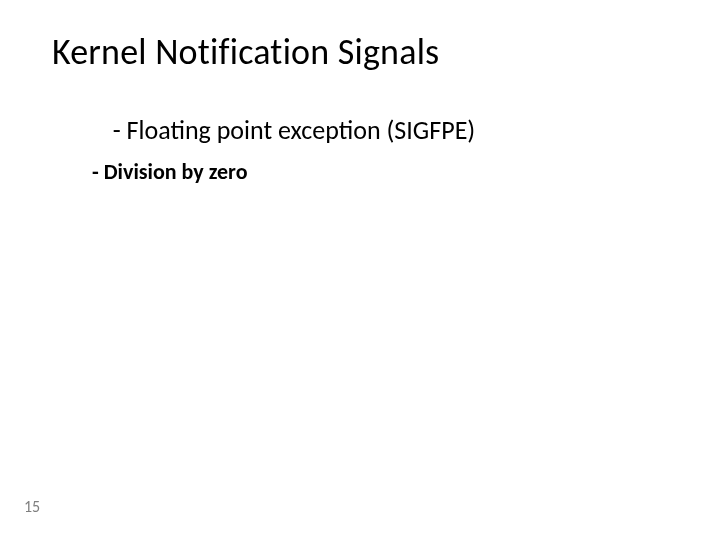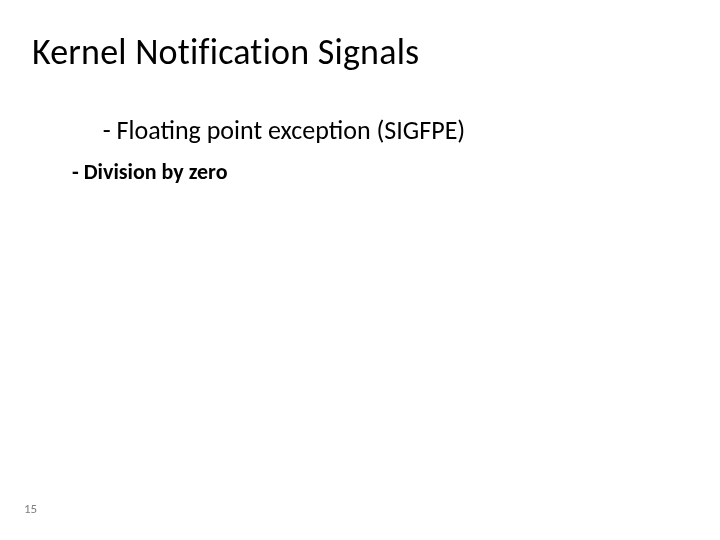--- a/index.html
+++ b/index.html
@@ -1,24 +1,24 @@
 <!DOCTYPE html>
 <html><head>
 <meta charset="utf-8">
 <style>
   * { margin: 0; padding: 0; box-sizing: border-box; }
   html, body { width: 720px; height: 540px; background: #fff; font-family: Calibri, "Segoe UI", Arial, sans-serif; color: #000; }
-  .slide { position: relative; width: 576px; height: 540px; padding: 30px 40px 40px 32px; }
+  .slide { position: relative; width: 576px; height: 540px; padding: 30px 40px 40px 52px; }
   .title { font-size: 36px; font-weight: 400; margin-bottom: 40px; letter-spacing: 0.2px; }
   .bullet-list { list-style: none; }
   .bullet-1 { font-size: 26px; font-weight: 400; margin-bottom: 12px; padding-left: 0.8em; text-indent: -0.8em; text-align: center; }
   .bullet-1::before { content: "- "; }
   .bullet-2 { font-size: 22px; font-weight: 700; margin: 0 0 14px 40px; padding-left: 0.9em; text-indent: -0.9em; }
   .bullet-2::before { content: "- "; }
-  .page-number { position: absolute; left: 24px; bottom: 24px; font-size: 13px; color: #7f7f7f; }
+  .page-number { position: absolute; left: 24px; bottom: 24px; font-size: 16px; color: #7f7f7f; }
 </style>
 </head>
 <body>
 
 <div class="slide">
   <h1 class="title">Kernel Notification Signals</h1>
 
   <ul class="bullet-list">
     <li class="bullet-1">
       <span>Floating point exception (SIGFPE)</span>

